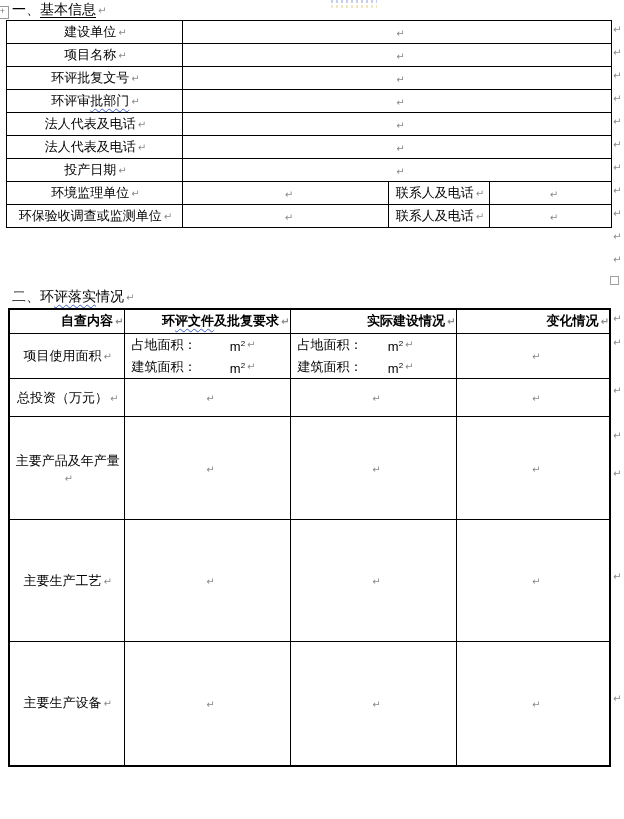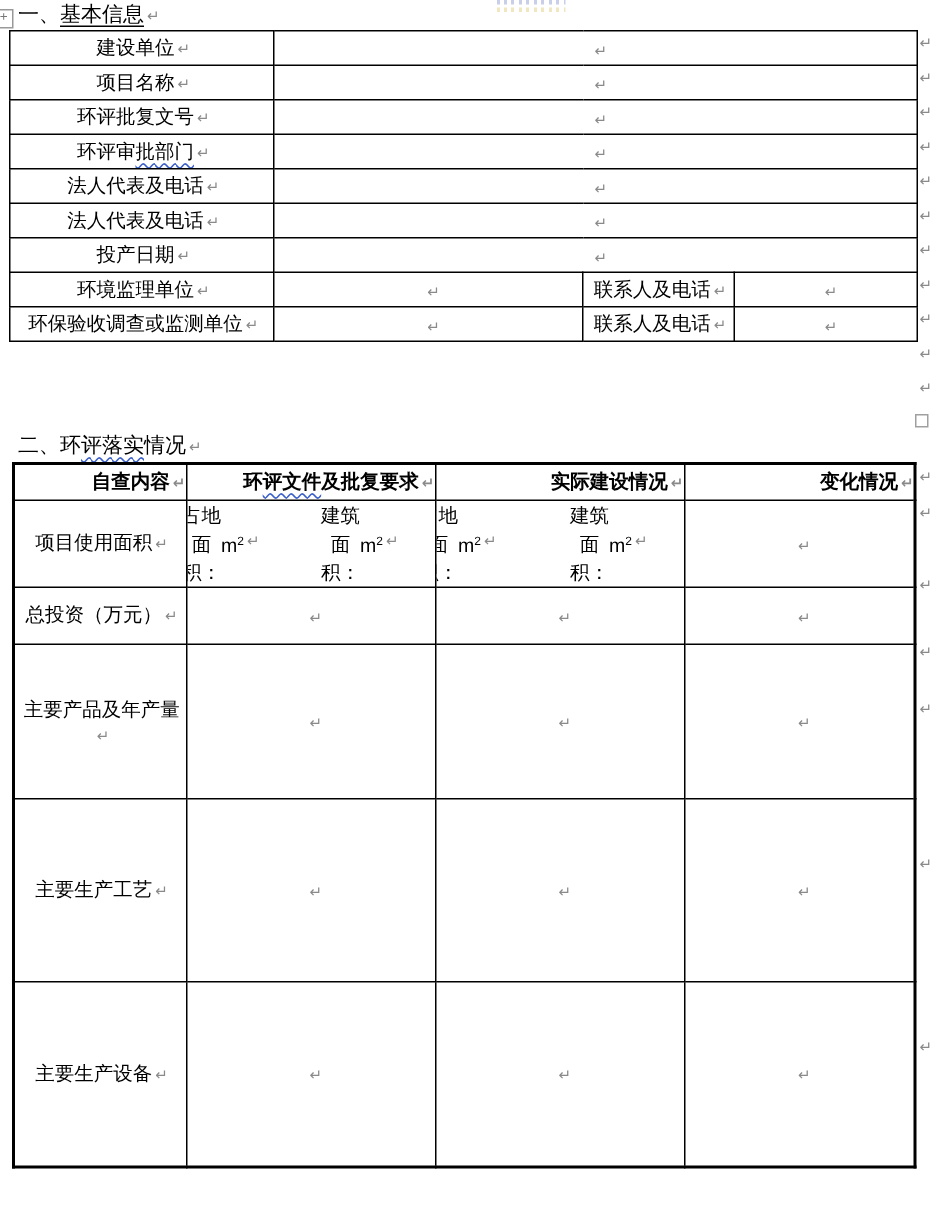--- a/index.html
+++ b/index.html
@@ -13,21 +13,21 @@
   .u{text-decoration:underline;text-underline-offset:3px;}
   .wavy{text-decoration-line:underline;text-decoration-style:wavy;text-decoration-color:#3a5fc8;text-decoration-thickness:1px;text-underline-offset:3px;}
   
   table{border-collapse:collapse;table-layout:fixed;}
   td{border:1px solid #000;font-size:13px;vertical-align:middle;padding:0 2px 0 4px;overflow:hidden;text-align:center;}
   .t1{position:absolute;left:6px;top:20px;width:605px;border:1.5px solid #000;}
   .t1 tr{height:23px;}
   .t2{position:absolute;left:8px;top:308px;width:601px;border:2px solid #000;}
   .t2 td.hd{font-weight:bold;text-align:right;padding:0;}
   .val{padding-left:7px;}
-  .areabox{display:flex;flex-direction:row;justify-content:center;height:100%;}
+  .areabox{display:flex;flex-direction:column;justify-content:center;height:100%;}
   .aline{display:flex;align-items:center;line-height:19px;}
   .aline .unit{margin-left:auto;}
   sup{font-size:8px;}
   
   .move-handle{position:absolute;left:-4px;top:6px;width:11px;height:11px;border:1px solid #999;background:#fff;
                color:#777;font-size:9px;line-height:9px;text-align:center;}
   .resize-handle{position:absolute;left:610px;top:276px;width:7px;height:7px;border:1px solid #a0a0a0;background:#fff;}
   .dots{position:absolute;left:331px;top:0;width:46px;height:8px;}
   .dots .r1{height:3px;background:repeating-linear-gradient(90deg,#c9cfe8 0 2px,transparent 2px 5px);}
   .dots .r2{height:3px;margin-top:2px;background:repeating-linear-gradient(90deg,#f0e6c0 0 2px,transparent 2px 5px);}

